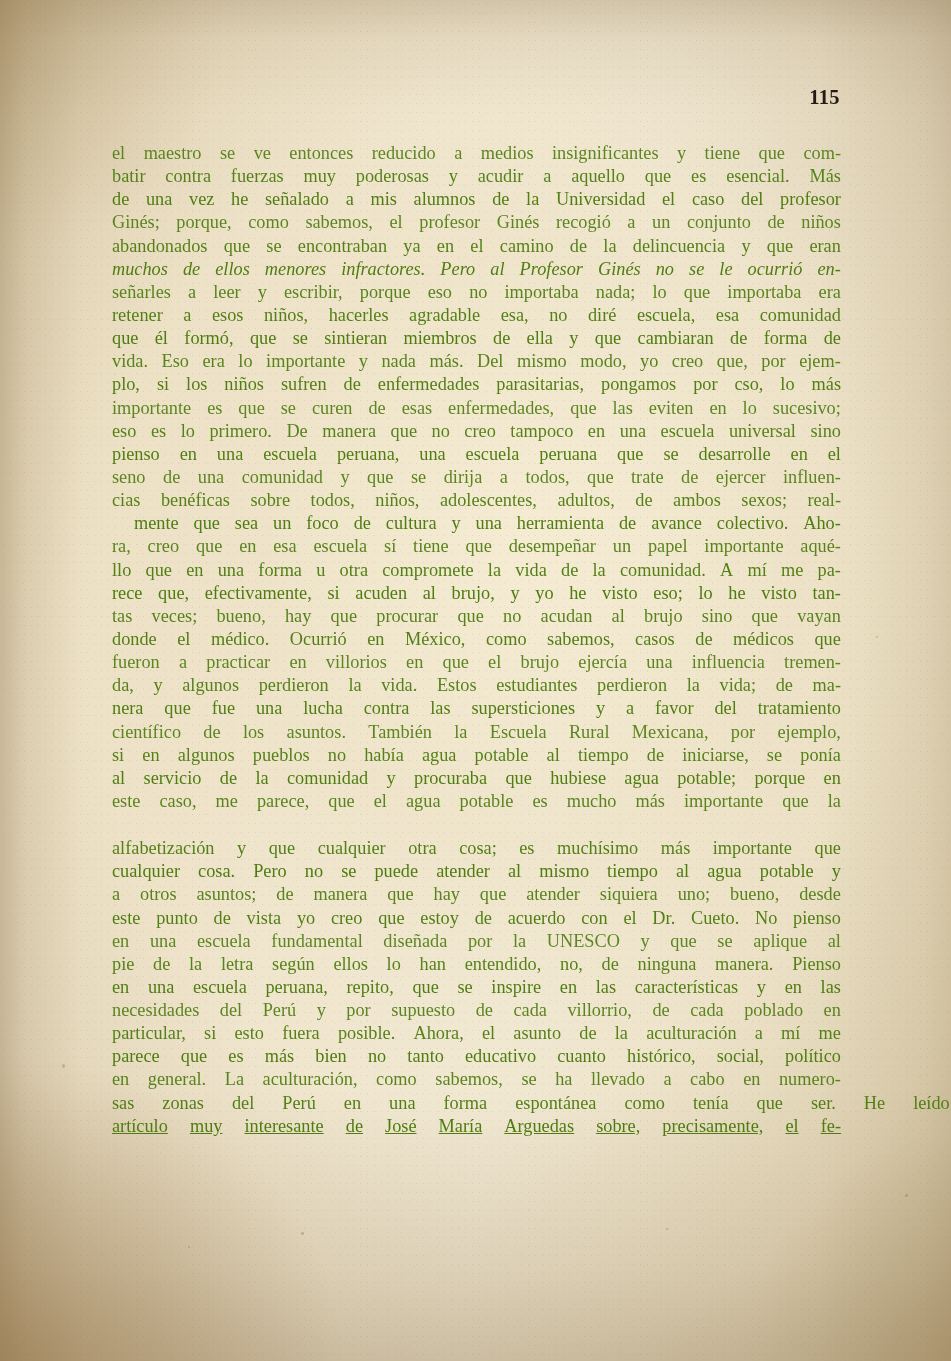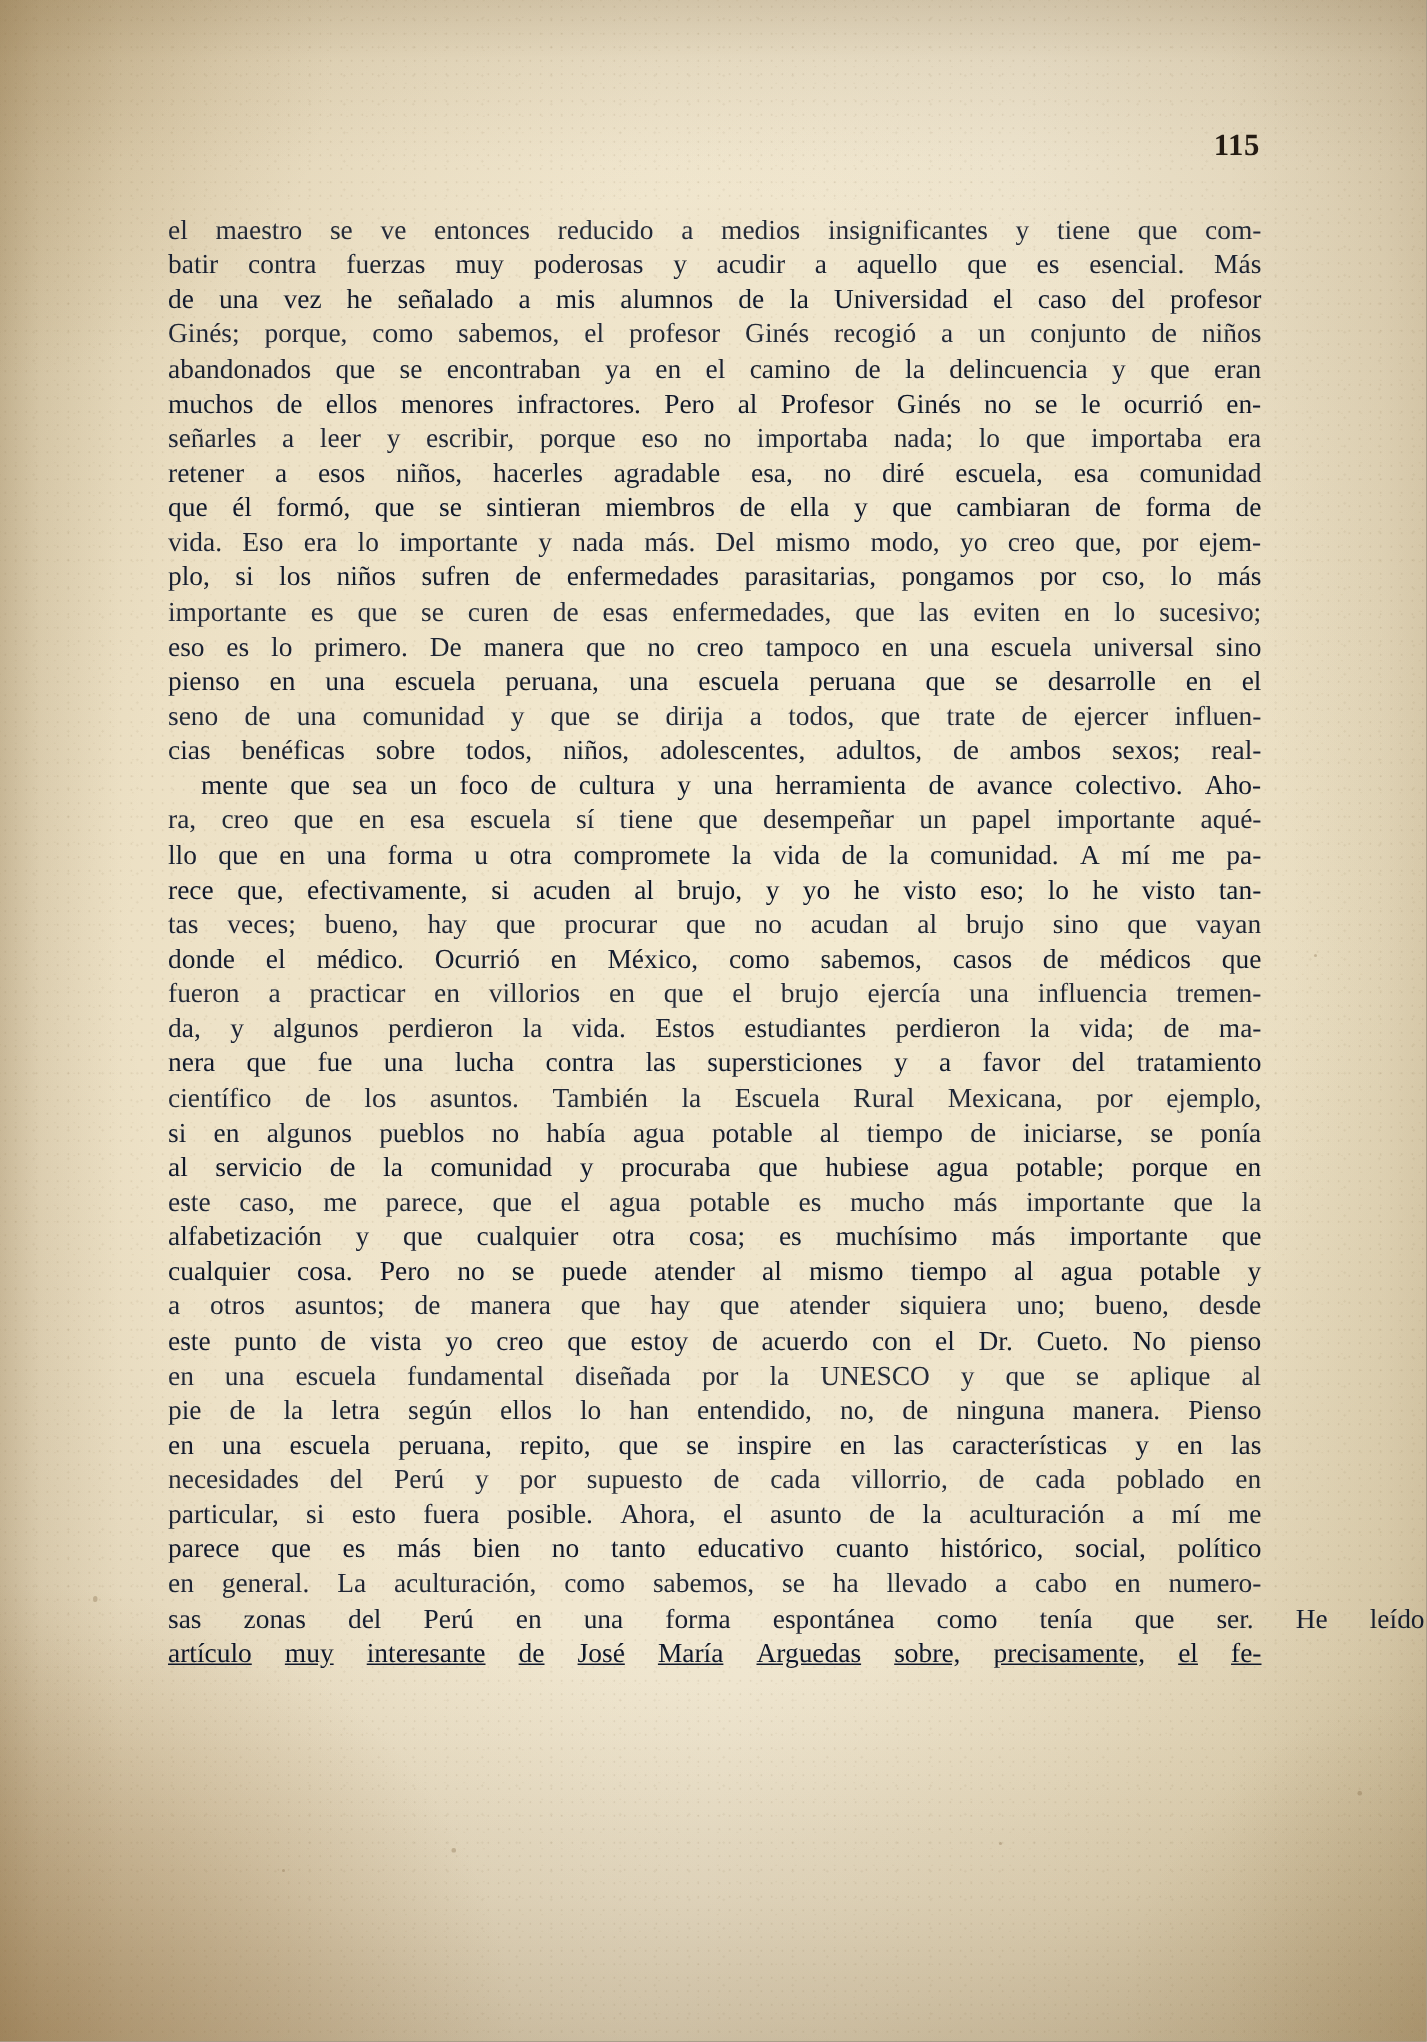--- a/index.html
+++ b/index.html
@@ -114,21 +114,21 @@
     left: 112px;
     width: 729px;
   }
 
   .line {
     display: flex;
     justify-content: space-between;
     height: 23.15px;
     font-size: 18.3px;
     line-height: 23.15px;
-    color: #0f172a;
+    color: #4d7c0f;
     white-space: pre;
     text-rendering: optimizeLegibility;
   }
   .line.last { display: block; }
   .line > span { display: inline-block; }
 </style>
 </head>
 <body>
 
 <div id="page">
@@ -147,21 +147,21 @@
   <div class="fleck" style="left:905px; top:1194px; width:2.5px; height:3px;"></div>
 
   <div class="page-number">115</div>
 
   <div class="text-block">
       <div class="line" style="opacity: 0.9;"><span>el</span><span>maestro</span><span>se</span><span>ve</span><span>entonces</span><span>reducido</span><span>a</span><span>medios</span><span>insignificantes</span><span>y</span><span>tiene</span><span>que</span><span>com-</span></div>
       <div class="line" style="opacity: 0.94;"><span>batir</span><span>contra</span><span>fuerzas</span><span>muy</span><span>poderosas</span><span>y</span><span>acudir</span><span>a</span><span>aquello</span><span>que</span><span>es</span><span>esencial.</span><span>Más</span></div>
       <div class="line" style="opacity: 0.98;"><span>de</span><span>una</span><span>vez</span><span>he</span><span>señalado</span><span>a</span><span>mis</span><span>alumnos</span><span>de</span><span>la</span><span>Universidad</span><span>el</span><span>caso</span><span>del</span><span>profesor</span></div>
       <div class="line" style="opacity: 0.91;"><span>Ginés;</span><span>porque,</span><span>como</span><span>sabemos,</span><span>el</span><span>profesor</span><span>Ginés</span><span>recogió</span><span>a</span><span>un</span><span>conjunto</span><span>de</span><span>niños</span></div>
       <div class="line" style="opacity: 0.95; font-family: Liberation Serif, serif;"><span>abandonados</span><span>que</span><span>se</span><span>encontraban</span><span>ya</span><span>en</span><span>el</span><span>camino</span><span>de</span><span>la</span><span>delincuencia</span><span>y</span><span>que</span><span>eran</span></div>
-      <div class="line" style="opacity: 0.99;"><span>muchos</span><span>de</span><span>ellos</span><span>menores</span><span>infractores.</span><span>Pero</span><span>al</span><span>Profesor</span><span>Ginés</span><span>no</span><span>se</span><span>le</span><span>ocurrió</span><span>en-</span></div>
+      <div class="line" style="opacity: 0.99; font-style: italic;"><span>muchos</span><span>de</span><span>ellos</span><span>menores</span><span>infractores.</span><span>Pero</span><span>al</span><span>Profesor</span><span>Ginés</span><span>no</span><span>se</span><span>le</span><span>ocurrió</span><span>en-</span></div>
       <div class="line" style="opacity: 0.92;"><span>señarles</span><span>a</span><span>leer</span><span>y</span><span>escribir,</span><span>porque</span><span>eso</span><span>no</span><span>importaba</span><span>nada;</span><span>lo</span><span>que</span><span>importaba</span><span>era</span></div>
       <div class="line" style="opacity: 0.96;"><span>retener</span><span>a</span><span>esos</span><span>niños,</span><span>hacerles</span><span>agradable</span><span>esa,</span><span>no</span><span>diré</span><span>escuela,</span><span>esa</span><span>comunidad</span></div>
       <div class="line" style="opacity: 1;"><span>que</span><span>él</span><span>formó,</span><span>que</span><span>se</span><span>sintieran</span><span>miembros</span><span>de</span><span>ella</span><span>y</span><span>que</span><span>cambiaran</span><span>de</span><span>forma</span><span>de</span></div>
       <div class="line" style="opacity: 0.93;"><span>vida.</span><span>Eso</span><span>era</span><span>lo</span><span>importante</span><span>y</span><span>nada</span><span>más.</span><span>Del</span><span>mismo</span><span>modo,</span><span>yo</span><span>creo</span><span>que,</span><span>por</span><span>ejem-</span></div>
       <div class="line" style="opacity: 0.97;"><span>plo,</span><span>si</span><span>los</span><span>niños</span><span>sufren</span><span>de</span><span>enfermedades</span><span>parasitarias,</span><span>pongamos</span><span>por</span><span>cso,</span><span>lo</span><span>más</span></div>
       <div class="line" style="opacity: 0.9;"><span>importante</span><span>es</span><span>que</span><span>se</span><span>curen</span><span>de</span><span>esas</span><span>enfermedades,</span><span>que</span><span>las</span><span>eviten</span><span>en</span><span>lo</span><span>sucesivo;</span></div>
       <div class="line" style="opacity: 0.94;"><span>eso</span><span>es</span><span>lo</span><span>primero.</span><span>De</span><span>manera</span><span>que</span><span>no</span><span>creo</span><span>tampoco</span><span>en</span><span>una</span><span>escuela</span><span>universal</span><span>sino</span></div>
       <div class="line" style="opacity: 0.98;"><span>pienso</span><span>en</span><span>una</span><span>escuela</span><span>peruana,</span><span>una</span><span>escuela</span><span>peruana</span><span>que</span><span>se</span><span>desarrolle</span><span>en</span><span>el</span></div>
       <div class="line" style="opacity: 0.91;"><span>seno</span><span>de</span><span>una</span><span>comunidad</span><span>y</span><span>que</span><span>se</span><span>dirija</span><span>a</span><span>todos,</span><span>que</span><span>trate</span><span>de</span><span>ejercer</span><span>influen-</span></div>
       <div class="line" style="opacity: 0.95;"><span>cias</span><span>benéficas</span><span>sobre</span><span>todos,</span><span>niños,</span><span>adolescentes,</span><span>adultos,</span><span>de</span><span>ambos</span><span>sexos;</span><span>real-</span></div>
@@ -171,21 +171,21 @@
       <div class="line" style="opacity: 1;"><span>rece</span><span>que,</span><span>efectivamente,</span><span>si</span><span>acuden</span><span>al</span><span>brujo,</span><span>y</span><span>yo</span><span>he</span><span>visto</span><span>eso;</span><span>lo</span><span>he</span><span>visto</span><span>tan-</span></div>
       <div class="line" style="opacity: 0.93;"><span>tas</span><span>veces;</span><span>bueno,</span><span>hay</span><span>que</span><span>procurar</span><span>que</span><span>no</span><span>acudan</span><span>al</span><span>brujo</span><span>sino</span><span>que</span><span>vayan</span></div>
       <div class="line" style="opacity: 0.97;"><span>donde</span><span>el</span><span>médico.</span><span>Ocurrió</span><span>en</span><span>México,</span><span>como</span><span>sabemos,</span><span>casos</span><span>de</span><span>médicos</span><span>que</span></div>
       <div class="line" style="opacity: 0.9;"><span>fueron</span><span>a</span><span>practicar</span><span>en</span><span>villorios</span><span>en</span><span>que</span><span>el</span><span>brujo</span><span>ejercía</span><span>una</span><span>influencia</span><span>tremen-</span></div>
       <div class="line" style="opacity: 0.94;"><span>da,</span><span>y</span><span>algunos</span><span>perdieron</span><span>la</span><span>vida.</span><span>Estos</span><span>estudiantes</span><span>perdieron</span><span>la</span><span>vida;</span><span>de</span><span>ma-</span></div>
       <div class="line" style="opacity: 0.98;"><span>nera</span><span>que</span><span>fue</span><span>una</span><span>lucha</span><span>contra</span><span>las</span><span>supersticiones</span><span>y</span><span>a</span><span>favor</span><span>del</span><span>tratamiento</span></div>
       <div class="line" style="opacity: 0.91;"><span>científico</span><span>de</span><span>los</span><span>asuntos.</span><span>También</span><span>la</span><span>Escuela</span><span>Rural</span><span>Mexicana,</span><span>por</span><span>ejemplo,</span></div>
       <div class="line" style="opacity: 0.95;"><span>si</span><span>en</span><span>algunos</span><span>pueblos</span><span>no</span><span>había</span><span>agua</span><span>potable</span><span>al</span><span>tiempo</span><span>de</span><span>iniciarse,</span><span>se</span><span>ponía</span></div>
       <div class="line" style="opacity: 0.99;"><span>al</span><span>servicio</span><span>de</span><span>la</span><span>comunidad</span><span>y</span><span>procuraba</span><span>que</span><span>hubiese</span><span>agua</span><span>potable;</span><span>porque</span><span>en</span></div>
       <div class="line" style="opacity: 0.92;"><span>este</span><span>caso,</span><span>me</span><span>parece,</span><span>que</span><span>el</span><span>agua</span><span>potable</span><span>es</span><span>mucho</span><span>más</span><span>importante</span><span>que</span><span>la</span></div>
-      <div class="line" style="opacity: 0.96;"><span>alfabetización</span><span>y</span><span>que</span><span>cualquier</span><span>otra</span><span>cosa;</span><span>es</span><span>muchísimo</span><span>más</span><span>importante</span><span>que</span></div>
+      <div class="line" style="opacity: 0.96; margin-top: 24px;"><span>alfabetización</span><span>y</span><span>que</span><span>cualquier</span><span>otra</span><span>cosa;</span><span>es</span><span>muchísimo</span><span>más</span><span>importante</span><span>que</span></div>
       <div class="line" style="opacity: 1;"><span>cualquier</span><span>cosa.</span><span>Pero</span><span>no</span><span>se</span><span>puede</span><span>atender</span><span>al</span><span>mismo</span><span>tiempo</span><span>al</span><span>agua</span><span>potable</span><span>y</span></div>
       <div class="line" style="opacity: 0.93;"><span>a</span><span>otros</span><span>asuntos;</span><span>de</span><span>manera</span><span>que</span><span>hay</span><span>que</span><span>atender</span><span>siquiera</span><span>uno;</span><span>bueno,</span><span>desde</span></div>
       <div class="line" style="opacity: 0.97;"><span>este</span><span>punto</span><span>de</span><span>vista</span><span>yo</span><span>creo</span><span>que</span><span>estoy</span><span>de</span><span>acuerdo</span><span>con</span><span>el</span><span>Dr.</span><span>Cueto.</span><span>No</span><span>pienso</span></div>
       <div class="line" style="opacity: 0.9;"><span>en</span><span>una</span><span>escuela</span><span>fundamental</span><span>diseñada</span><span>por</span><span>la</span><span>UNESCO</span><span>y</span><span>que</span><span>se</span><span>aplique</span><span>al</span></div>
       <div class="line" style="opacity: 0.94;"><span>pie</span><span>de</span><span>la</span><span>letra</span><span>según</span><span>ellos</span><span>lo</span><span>han</span><span>entendido,</span><span>no,</span><span>de</span><span>ninguna</span><span>manera.</span><span>Pienso</span></div>
       <div class="line" style="opacity: 0.98;"><span>en</span><span>una</span><span>escuela</span><span>peruana,</span><span>repito,</span><span>que</span><span>se</span><span>inspire</span><span>en</span><span>las</span><span>características</span><span>y</span><span>en</span><span>las</span></div>
       <div class="line" style="opacity: 0.91;"><span>necesidades</span><span>del</span><span>Perú</span><span>y</span><span>por</span><span>supuesto</span><span>de</span><span>cada</span><span>villorrio,</span><span>de</span><span>cada</span><span>poblado</span><span>en</span></div>
       <div class="line" style="opacity: 0.95;"><span>particular,</span><span>si</span><span>esto</span><span>fuera</span><span>posible.</span><span>Ahora,</span><span>el</span><span>asunto</span><span>de</span><span>la</span><span>aculturación</span><span>a</span><span>mí</span><span>me</span></div>
       <div class="line" style="opacity: 0.99;"><span>parece</span><span>que</span><span>es</span><span>más</span><span>bien</span><span>no</span><span>tanto</span><span>educativo</span><span>cuanto</span><span>histórico,</span><span>social,</span><span>político</span></div>
       <div class="line" style="opacity: 0.92;"><span>en</span><span>general.</span><span>La</span><span>aculturación,</span><span>como</span><span>sabemos,</span><span>se</span><span>ha</span><span>llevado</span><span>a</span><span>cabo</span><span>en</span><span>numero-</span></div>

